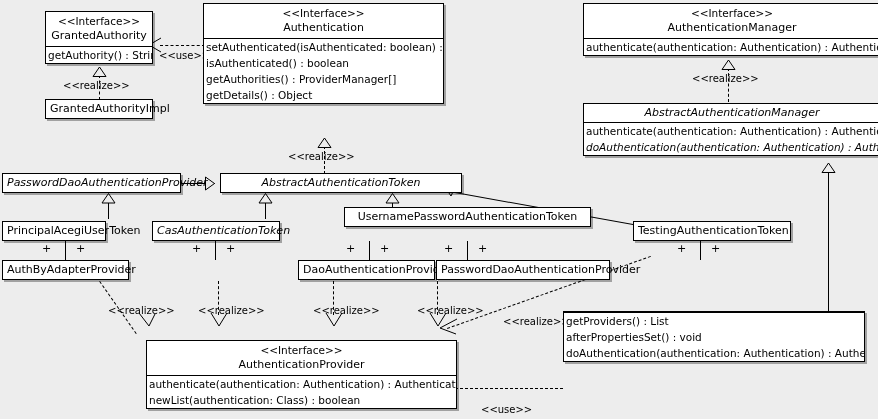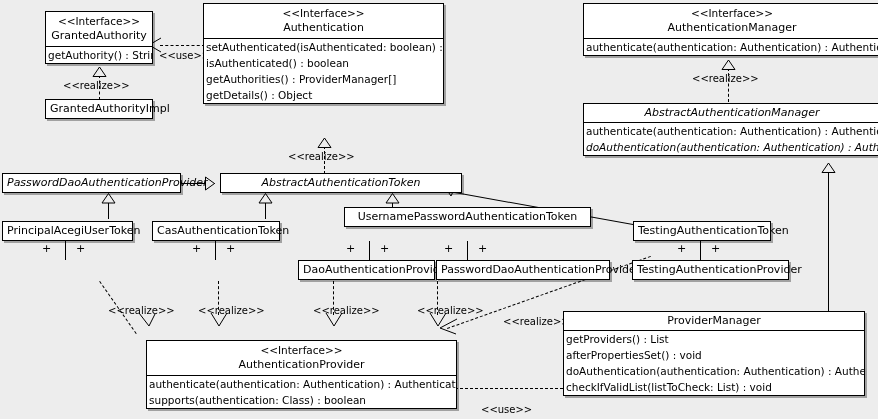--- a/index.html
+++ b/index.html
@@ -323,68 +323,64 @@
   </div>
 
   <div class="uml-box" style="left:2px; top:173px; width:179px;">
     <div class="simple uml-name italic">PasswordDaoAuthenticationProvider</div>
   </div>
 
   <div class="uml-box" style="left:220px; top:173px; width:242px;">
     <div class="simple uml-name italic">AbstractAuthenticationToken</div>
   </div>
 
-  <div class="uml-box" style="left:2px; top:221px; width:131px;">
+  <div class="uml-box" style="left:2px; top:221px; width:104px;">
     <div class="simple uml-name">PrincipalAcegiUserToken</div>
   </div>
 
-  <div class="uml-box" style="left:152px; top:221px; width:128px;">
+  <div class="uml-box" style="left:152px; top:221px; width:128px;font-style:italic;">
     <div class="simple uml-name">CasAuthenticationToken</div>
   </div>
 
   <div class="uml-box" style="left:344px; top:207px; width:247px;">
     <div class="simple uml-name">UsernamePasswordAuthenticationToken</div>
   </div>
 
-  <div class="uml-box" style="left:633px; top:221px; width:138px;">
+  <div class="uml-box" style="left:633px; top:221px; width:158px;">
     <div class="simple uml-name">TestingAuthenticationToken</div>
   </div>
 
+  <div class="uml-box" style="left:2px; top:260px; width:127px;">
+    <div class="simple uml-name">AuthByAdapterProvider</div>
+  </div>
 
 
   <div class="uml-box" style="left:298px; top:260px; width:137px;">
     <div class="simple uml-name">DaoAuthenticationProvider</div>
   </div>
 
   <div class="uml-box" style="left:436px; top:260px; width:174px;">
     <div class="simple uml-name">PasswordDaoAuthenticationProvider</div>
   </div>
 
-  <div class="uml-box" style="left:632px; top:260px; width:157px;">
-    <div class="simple uml-name">TestingAuthenticationProvider</div>
-  </div>
 
   <div class="uml-box" style="left:146px; top:340px; width:311px;">
     <div class="uml-head">
       <span class="uml-stereo">&lt;&lt;Interface&gt;&gt;</span>
       <span class="uml-name">AuthenticationProvider</span>
     </div>
     <div class="uml-sep"></div>
     <div class="uml-members">
       <div class="uml-member">authenticate(authentication: Authentication) : Authentication</div>
-      <div class="uml-member">supports(authentication: Class) : boolean</div>
+      <div class="uml-member">newList(authentication: Class) : boolean</div>
     </div>
   </div>
 
   <div class="uml-box compact" style="left:563px; top:311px; width:302px;">
-    <div class="uml-head">
-      <span class="uml-name">ProviderManager</span>
-    </div>
     <div class="uml-sep"></div>
     <div class="uml-members">
       <div class="uml-member">getProviders() : List</div>
       <div class="uml-member">afterPropertiesSet() : void</div>
       <div class="uml-member">doAuthentication(authentication: Authentication) : Authentication</div>
-      <div class="uml-member">checkIfValidList(listToCheck: List) : void</div>
     </div>
   </div>
 
 </div>
 
 </body></html>

